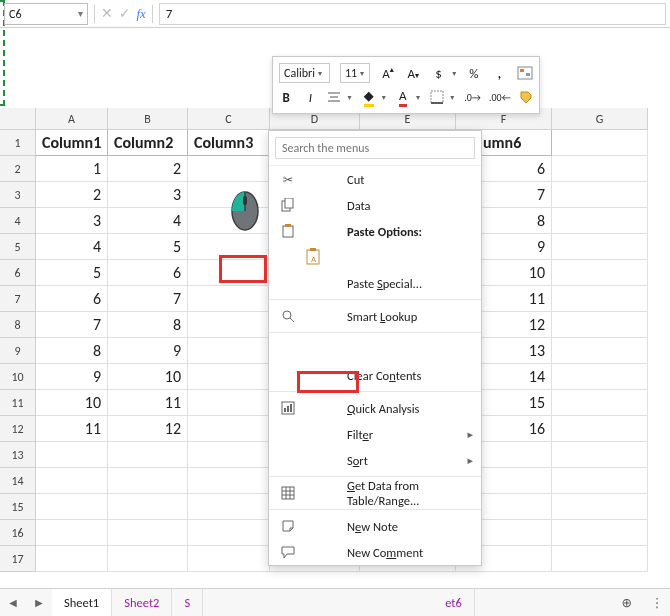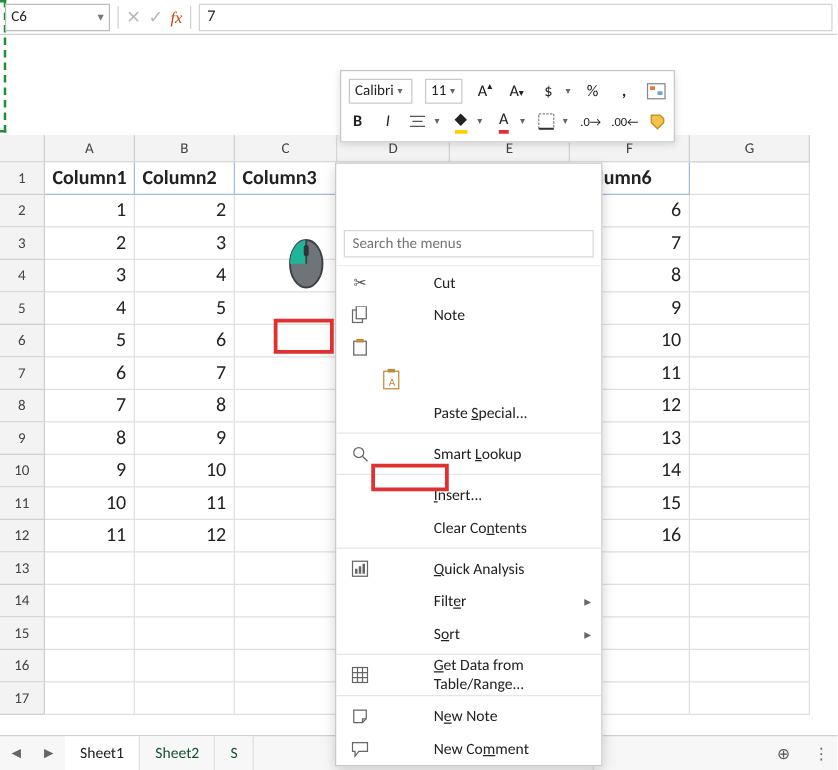--- a/index.html
+++ b/index.html
@@ -3,21 +3,21 @@
 <meta charset="utf-8">
 <style>
 * { box-sizing: border-box; margin: 0; padding: 0; font-family: Calibri, Arial, sans-serif; }
 body { background: #fff; width: 670px; height: 616px; overflow: hidden; position: relative; font-size: 13px; color: #222; }
 
 
 .topbar { display: flex; align-items: center; height: 28px; border-bottom: 1px solid #cfcfcf; padding: 0 4px; gap: 6px; position: relative; }
 .namebox { width: 84px; height: 22px; border: 1px solid #bdbdbd; background: #fff; padding: 0 4px; display: flex; align-items: center; justify-content: space-between; font-size: 12px; }
 .namebox .chev { color: #777; font-size: 10px; }
 .fxbtns { display: flex; align-items: center; gap: 6px; color: #888; font-size: 14px; }
-.fxbtns .fx { font-style: italic; font-family: "Times New Roman", serif; font-size: 13px; color: #c2410c; }
+.fxbtns .fx { font-style: italic; font-family: "Times New Roman", serif; font-size: 13px; color: #3b82f6; }
 .vsep { width: 1px; height: 18px; background: #d0d0d0; }
 .fbar { flex: 1; height: 22px; border: 1px solid #d4d4d4; padding: 0 6px; display: flex; align-items: center; font-size: 13px; }
 
 
 .minitoolbar { position: absolute; left: 272px; top: 56px; width: 268px; background: #fff; border: 1px solid #c9c9c9; box-shadow: 0 2px 6px rgba(0,0,0,.15); padding: 4px 6px; z-index: 50; }
 .mtrow { display: flex; align-items: center; gap: 10px; height: 24px; }
 .mtrow .sel { border: 1px solid #c9c9c9; height: 20px; display: flex; align-items: center; padding: 0 4px; font-size: 12px; background: #fff; gap: 3px; }
 .mtrow .sel .chev { font-size: 8px; color: #666; }
 .mtrow .ico { width: 18px; height: 18px; display: flex; align-items: center; justify-content: center; font-size: 13px; cursor: default; }
 .mtrow .drop { font-size: 8px; color: #666; margin-left: -4px; }
@@ -36,21 +36,21 @@
 .rows { position: absolute; left: 0; top: 22px; right: 0; bottom: 0; }
 .row { display: flex; height: 26px; }
 .rh { width: 36px; border-right: 1px solid #d0d0d0; border-bottom: 1px solid #d0d0d0; background: #f3f3f3; display: flex; align-items: center; justify-content: center; font-size: 12px; color: #444; }
 .cell { height: 26px; border-right: 1px solid #e0e0e0; border-bottom: 1px solid #e0e0e0; display: flex; align-items: center; justify-content: flex-end; padding: 0 6px; font-size: 16px; }
 .cell.hdr { font-weight: 700; justify-content: flex-start; border-bottom: 1px solid #a1bdd8; border-right: 1px solid #a1bdd8; background: #fff; }
 
 .cA { width: 72px; } .cB { width: 80px; } .cC { width: 82px; } .cD { width: 90px; } .cE { width: 96px; } .cF { width: 96px; } .cG { width: 96px; }
 
 
 .ctxmenu { position: absolute; left: 268px; top: 130px; width: 214px; background: #fff; border: 1px solid #c9c9c9; box-shadow: 0 4px 10px rgba(0,0,0,.18); z-index: 40; font-size: 12.5px; }
-.ctxsearch { padding: 6px; border-bottom: 1px solid #eee; margin-top: 47px; }
+.ctxsearch { padding: 6px; border-bottom: 1px solid #eee; }
 .ctxsearch input { width: 100%; height: 22px; border: 1px solid #d8d8d8; padding: 0 6px; font-size: 12px; color: #888; }
 .mi { display: flex; align-items: center; height: 26px; padding: 0 8px 0 10px; gap: 8px; cursor: default; }
 .mi.hl { background: #f2f2f2; }
 .mi .mico { width: 18px; height: 18px; display: flex; align-items: center; justify-content: center; color: #555; }
 .mi .lbl { flex: 1; margin-left: 42px; }
 .mi .chev { color: #666; font-size: 11px; }
 .msep { height: 1px; background: #e6e6e6; margin: 3px 0; }
 .mi.indent { padding-left: 36px; }
 .underline-letter { text-decoration: underline; }
 
@@ -58,21 +58,21 @@
 .redbox { position: absolute; border: 3px solid #e03030; pointer-events: none; z-index: 60; }
 
 
 .mouseanno { position: absolute; left: 230px; top: 190px; width: 30px; height: 42px; z-index: 55; }
 .mouseanno svg { display:block; }
 
 
 .tabs { position: absolute; left: 0; right: 0; bottom: 0; height: 28px; border-top: 1px solid #d0d0d0; background: #f7f7f7; display: flex; align-items: center; font-size: 12.5px; }
 .tabs .navb { width: 26px; height: 28px; display: flex; align-items: center; justify-content: center; color: #666; }
 .tabs .tab { padding: 0 12px; height: 28px; display: flex; align-items: center; border-right: 1px solid #e0e0e0; background: #fff; }
-.tabs .tab.dim { color: #14532d; background: #f7f7f7; }
+.tabs .tab.dim { color: #a21caf; background: #f7f7f7; }
 .tabs .plus { margin-left: auto; padding: 0 12px; color: #555; }
 
 
 .leftsel { position: absolute; left: -3px; top: 0; width: 8px; height: 106px; border: 2px dashed #1f8f3a; }
 </style>
 </head>
 <body>
 
 <div class="leftsel"></div>
 
@@ -366,29 +366,30 @@
     <span class="mico">✂</span>
     <span class="lbl">Cut</span>
   </div>
   <div class="mi">
     <span class="mico">
       <svg width="14" height="14">
           <rect x="1" y="3" width="8" height="10" fill="none" stroke="#666"></rect>
           <rect x="4" y="0" width="8" height="10" fill="#fff" stroke="#666"></rect>
         </svg>
     </span>
-    <span class="lbl">Note</span>
+    <span class="lbl">Data</span>
   </div>
   <div class="mi">
     <span class="mico">
       <svg width="14" height="14">
           <rect x="2" y="2" width="10" height="11" fill="none" stroke="#666"></rect>
           <rect x="4" y="0" width="6" height="3" fill="#c28a3a"></rect>
         </svg>
     </span>
+    <span class="lbl" style="font-weight:600">Paste Options:</span>
   </div>
   <div class="mi indent">
     <span class="mico">
       <svg width="18" height="18">
           <rect x="2" y="2" width="12" height="14" fill="none" stroke="#c28a3a"></rect>
           <rect x="5" y="0" width="6" height="3" fill="#c28a3a"></rect>
           <text x="6" y="14" font-size="9" fill="#c28a3a">A</text>
         </svg>
     </span>
   </div>
@@ -402,21 +403,20 @@
       <svg width="14" height="14">
           <circle cx="6" cy="6" r="4" fill="none" stroke="#666"></circle>
           <line x1="9" y1="9" x2="13" y2="13" stroke="#666"></line>
         </svg>
     </span>
     <span class="lbl">Smart <span class="underline-letter">L</span>ookup</span>
   </div>
   <div class="msep"></div>
   <div class="mi">
     <span class="mico"></span>
-    <span class="lbl"><span class="underline-letter">I</span>nsert...</span>
   </div>
   <div class="mi">
     <span class="mico"></span>
     <span class="lbl">Clear Co<span class="underline-letter">n</span>tents</span>
   </div>
   <div class="msep"></div>
   <div class="mi">
     <span class="mico">
       <svg width="14" height="14">
           <rect x="1" y="1" width="12" height="12" fill="none" stroke="#666"></rect>

